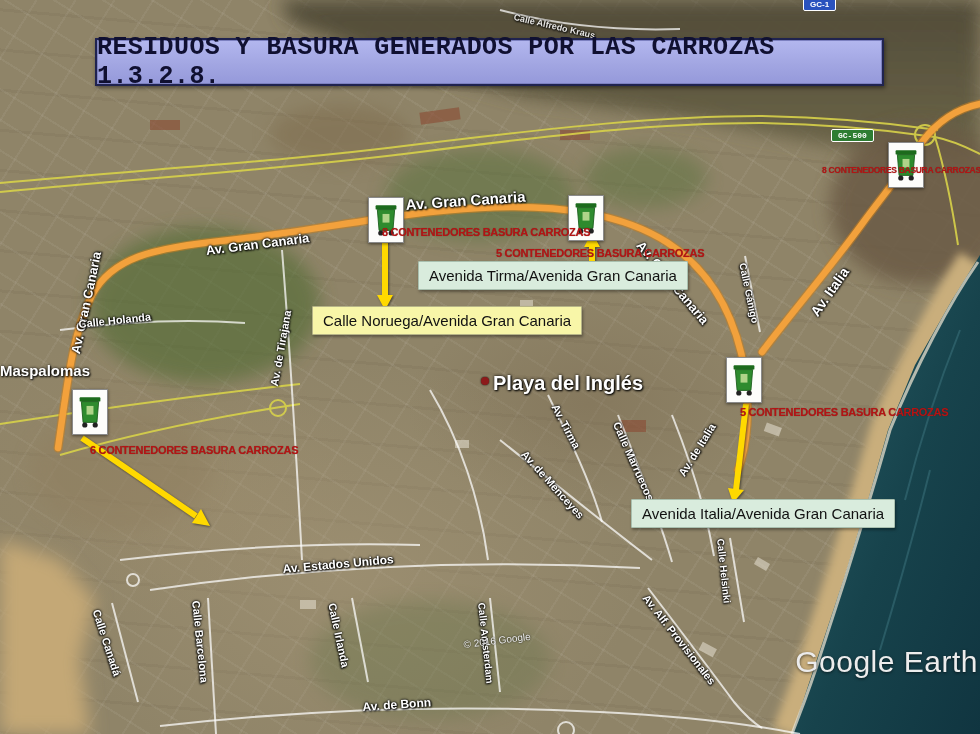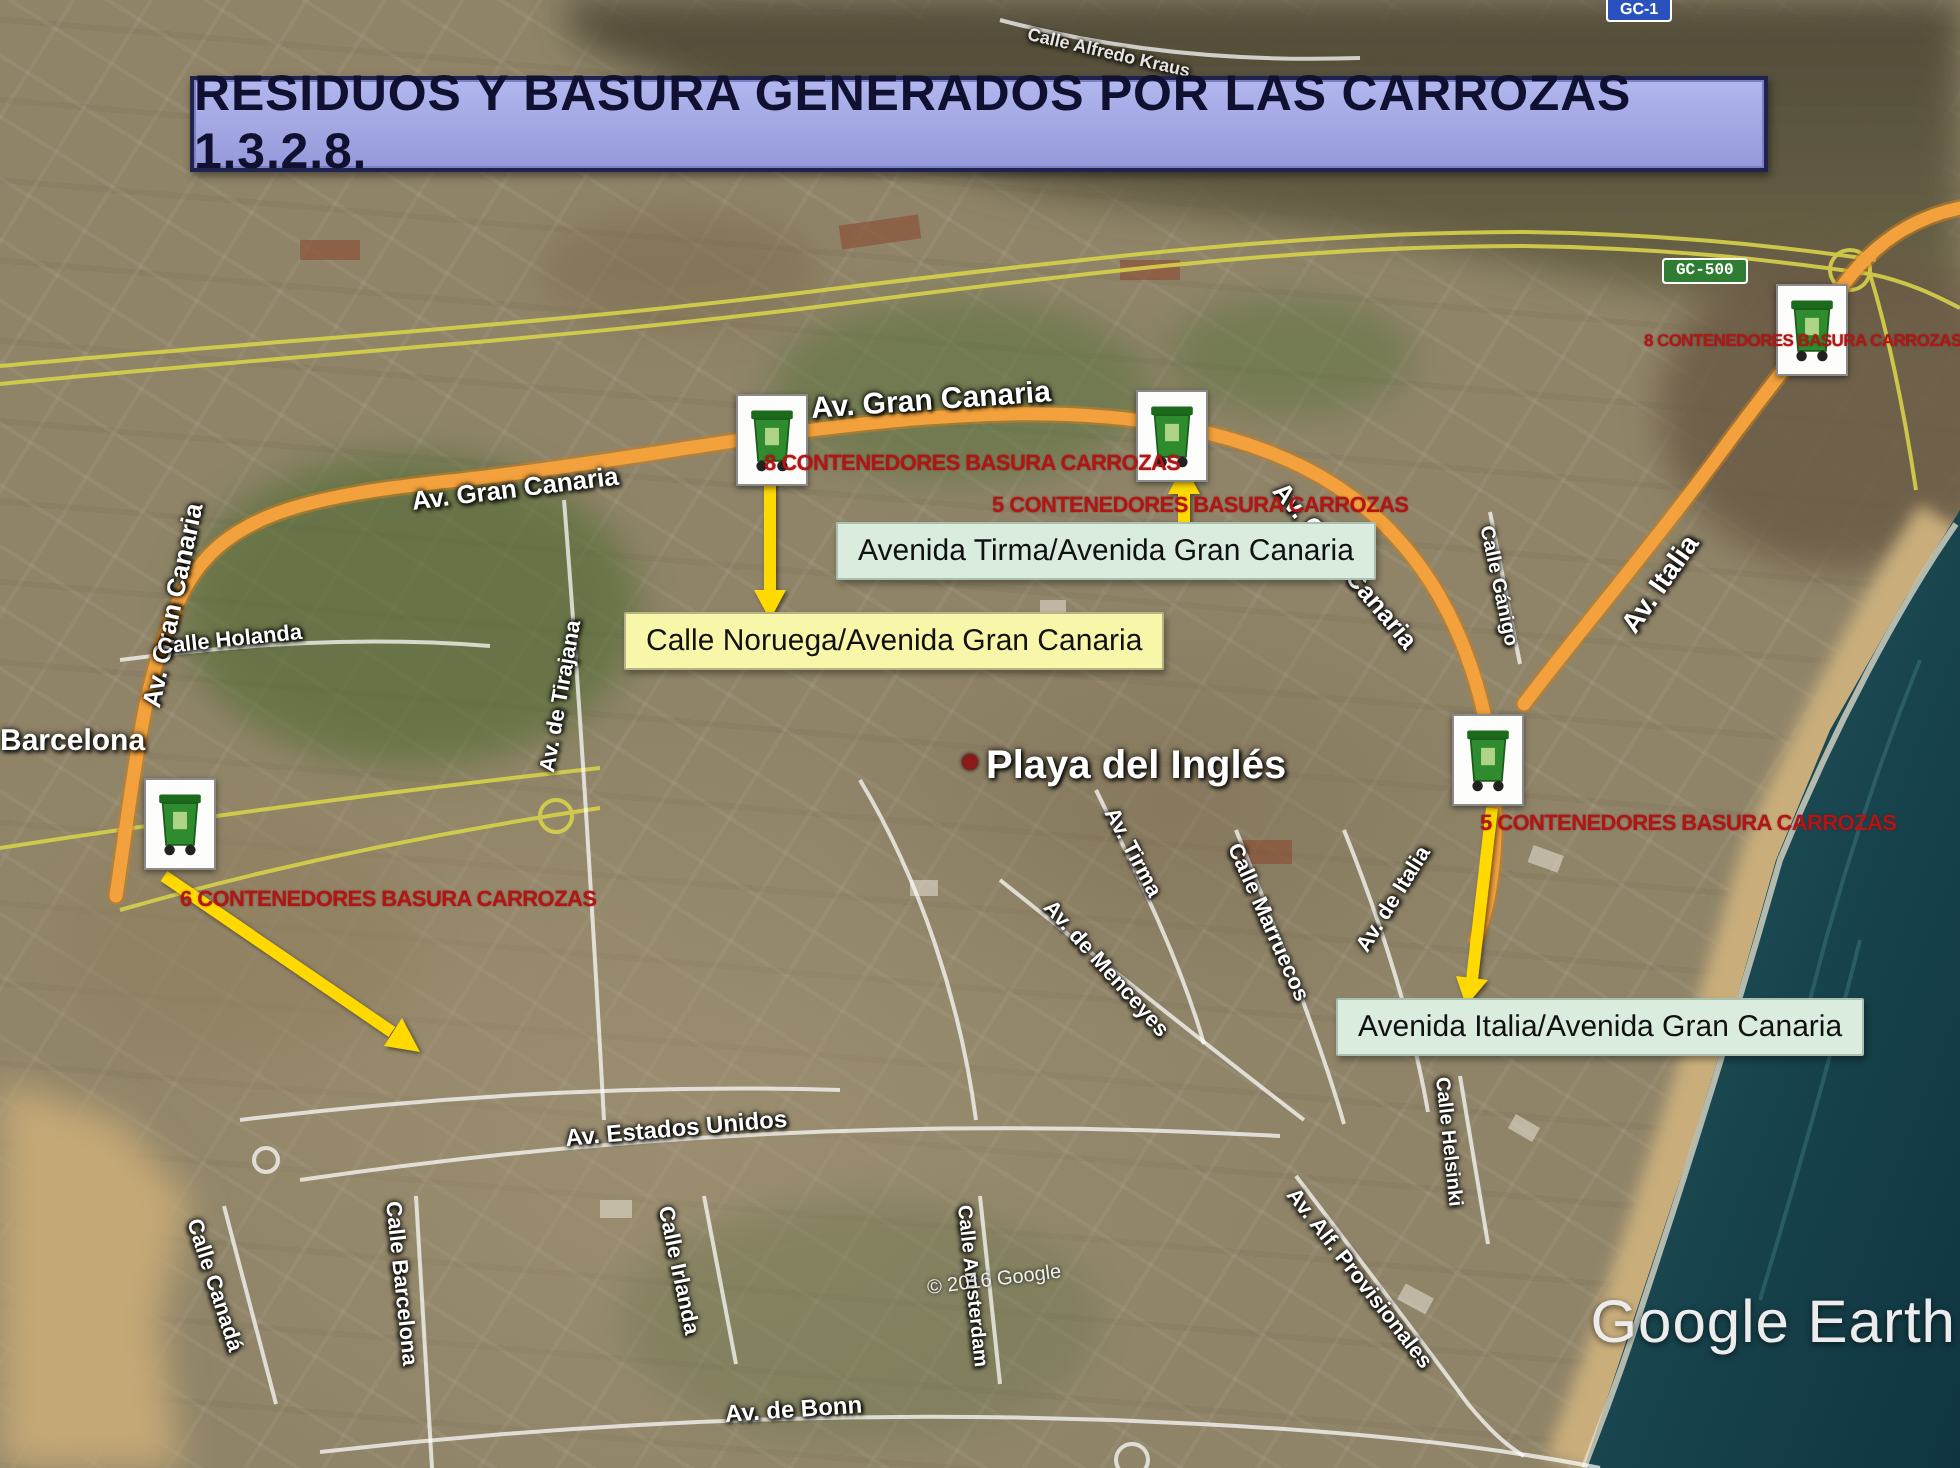--- a/index.html
+++ b/index.html
@@ -30,21 +30,21 @@
   .callout.yellow{background:#f8f6a8;border:1px solid #b6b487;}
   .callout.green{background:#d9ecdd;border:1px solid #a9c0af;}
   
   .bin-card{position:absolute;width:34px;height:44px;background:#fdfdfb;
       border:1px solid #8a8a8a;box-shadow:0 1px 3px rgba(0,0,0,.5);
       display:flex;align-items:center;justify-content:center;}
   
   #banner{position:absolute;left:95px;top:38px;width:785px;height:44px;
       background:linear-gradient(180deg,#b3b7ef 0%,#a2a6e2 55%,#9599da 100%);
       border:2px solid #20234f;box-shadow:0 0 0 1px #7c80c0 inset,1px 2px 4px rgba(0,0,0,.45);
-      display:flex;align-items:center;justify-content:center;}
+      display:flex;align-items:center;justify-content:center;font-family:Liberation Mono, monospace;}
   #banner span{font-size:25px;font-weight:bold;color:#101031;letter-spacing:.4px;}
   
   .shield{position:absolute;color:#fff;font-size:8px;font-weight:bold;
       padding:1px 6px;border-radius:2px;border:1px solid #fff;}
   .shield.blue{background:#2a52be;}
   .shield.greenrd{background:#2e7d32;font-family:Liberation Mono, monospace;}
   
   #copyright{position:absolute;left:463px;top:639px;font-size:10px;color:#eee;
       text-shadow:0 0 2px #000;transform:rotate(-7deg);transform-origin:0 0;}
   #ge-logo{position:absolute;right:2px;top:645px;font-size:30px;color:#ececec;
@@ -165,21 +165,21 @@
   <div class="st" style="left:676px;top:472px;transform:rotate(-58deg);font-size:11px">Av. de Italia</div>
   <div class="st" style="left:726px;top:538px;transform:rotate(84deg);font-size:10px">Calle Helsinki</div>
   <div class="st" style="left:650px;top:592px;transform:rotate(52deg);font-size:11px">Av. Alf. Provisionales</div>
   <div class="st" style="left:282px;top:562px;transform:rotate(-5deg);font-size:12px">Av. Estados Unidos</div>
   <div class="st" style="left:102px;top:608px;transform:rotate(72deg);font-size:11px">Calle Canadá</div>
   <div class="st" style="left:202px;top:600px;transform:rotate(84deg);font-size:11px">Calle Barcelona</div>
   <div class="st" style="left:338px;top:602px;transform:rotate(78deg);font-size:11px">Calle Irlanda</div>
   <div class="st" style="left:362px;top:700px;transform:rotate(-4deg);font-size:12px">Av. de Bonn</div>
   <div class="st" style="left:487px;top:602px;transform:rotate(84deg);font-size:10px">Calle Amsterdam</div>
 
-  <div class="place" style="left:0;top:362px;font-size:15px">Barcelona</div>
+  <div class="place" style="left:0;top:362px;font-size:15px">Maspalomas</div>
   <div style="position:absolute;left:481px;top:377px;width:8px;height:8px;border-radius:50%;background:#8c1a1a;box-shadow:0 0 2px #000"></div>
   <div class="place" style="left:493px;top:372px;font-size:20px">Playa del Inglés</div>
 
   <div class="shield blue" style="left:803px;top:-2px">GC-1</div>
   <div class="shield greenrd" style="left:831px;top:129px">GC-500</div>
 
   <svg class="layer" width="980" height="734" viewBox="0 0 980 734" style="filter:drop-shadow(1px 1px 1px rgba(0,0,0,.5))">
     <g stroke="#ffd900" stroke-width="6" fill="#ffd900">
       <line x1="385" y1="240" x2="385" y2="296"></line>
       <polygon points="385,310 377,295 393,295" stroke="none"></polygon>
@@ -239,21 +239,21 @@
   </div>
 
   <div class="red-label" style="left:382px;top:226px">8 CONTENEDORES BASURA CARROZAS</div>
   <div class="red-label" style="left:496px;top:247px">5 CONTENEDORES BASURA CARROZAS</div>
   <div class="red-label" style="left:822px;top:165px;font-size:8.5px">8 CONTENEDORES BASURA CARROZAS</div>
   <div class="red-label" style="left:740px;top:406px">5 CONTENEDORES BASURA CARROZAS</div>
   <div class="red-label" style="left:90px;top:444px">6 CONTENEDORES BASURA CARROZAS</div>
 
   <div class="callout green" style="left:418px;top:261px">Avenida Tirma/Avenida Gran Canaria</div>
   <div class="callout yellow" style="left:312px;top:306px">Calle Noruega/Avenida Gran Canaria</div>
-  <div class="callout green" style="left:668px;top:499px">Avenida Italia/Avenida Gran Canaria</div>
+  <div class="callout green" style="left:631px;top:499px">Avenida Italia/Avenida Gran Canaria</div>
 
   <div id="banner">
     <span>RESIDUOS Y BASURA GENERADOS POR LAS CARROZAS 1.3.2.8.</span>
   </div>
 
   <div id="copyright">© 2016 Google</div>
   <div id="ge-logo">Google Earth</div>
 
 </div>
 

